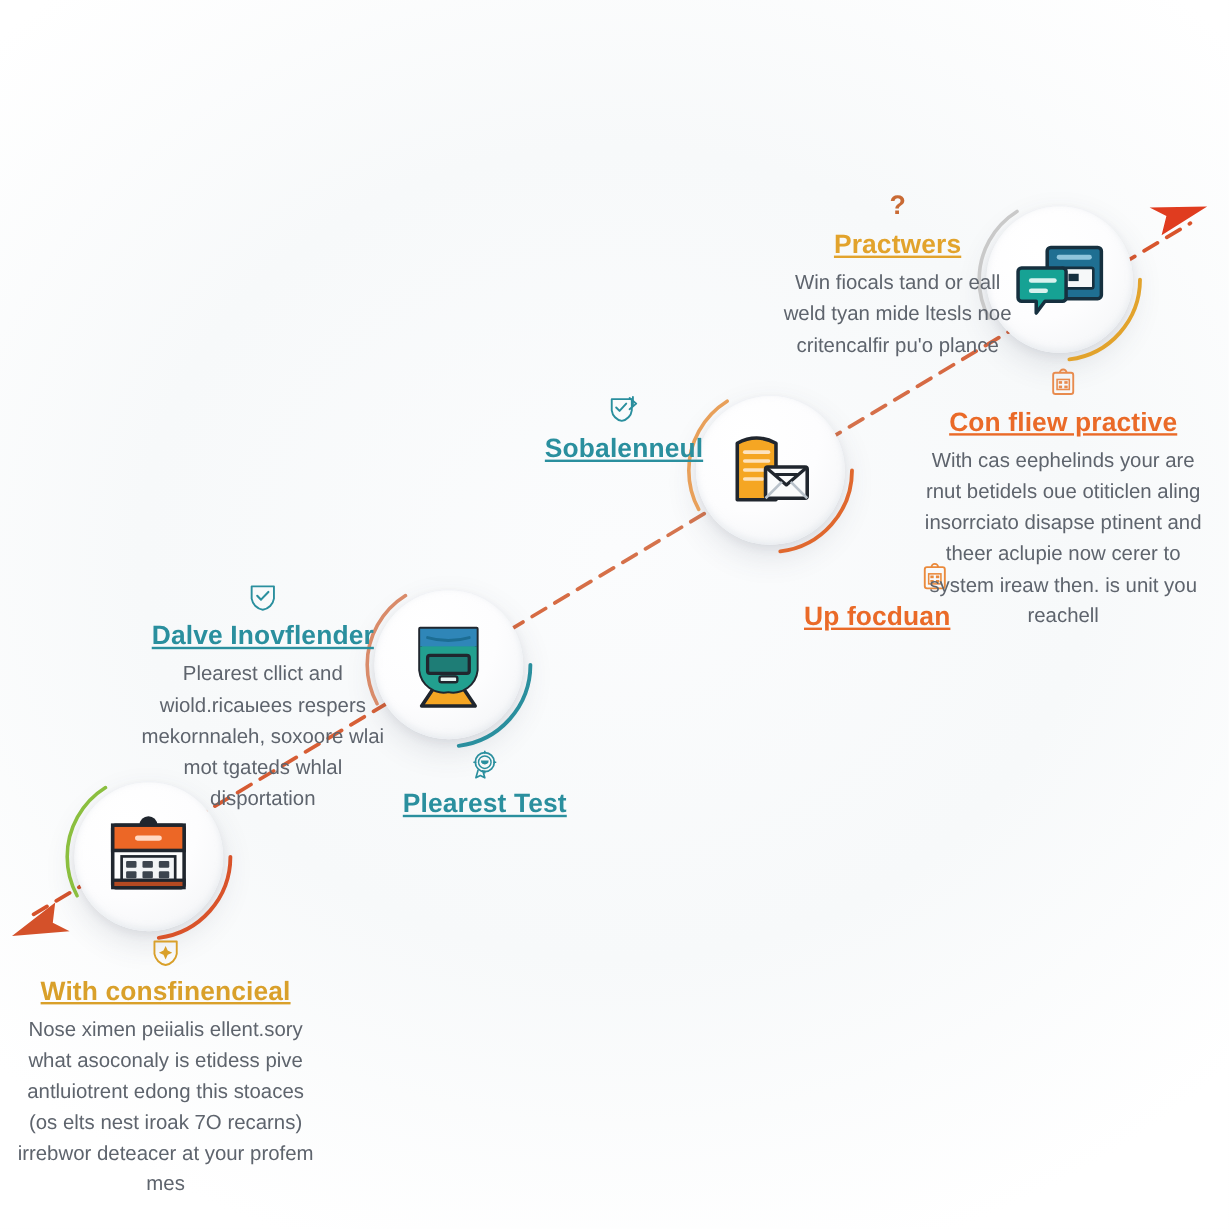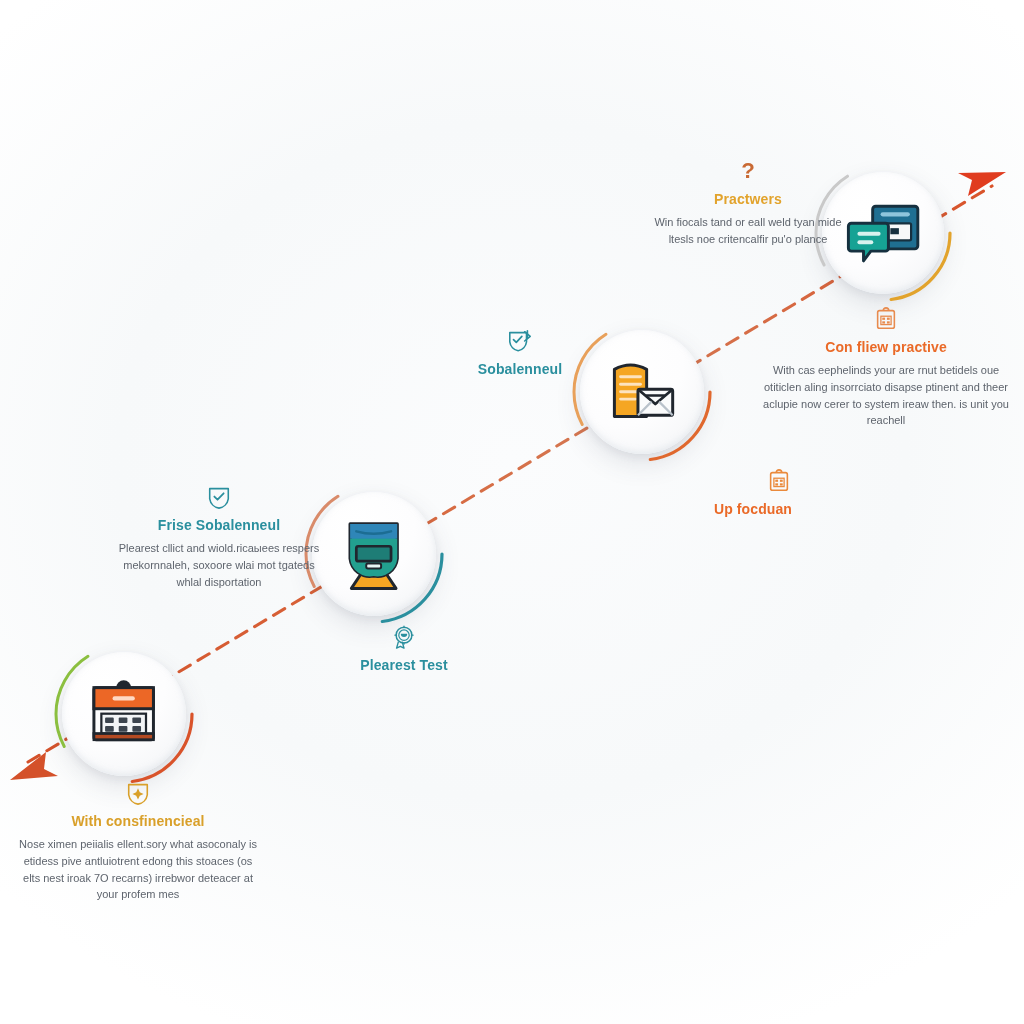--- a/index.html
+++ b/index.html
@@ -63,28 +63,29 @@
   .block {
     position: absolute;
     text-align: center;
   }
   .block-icon {
     display: block;
     margin: 0 auto 7px auto;
     height: 26px;
   }
   .block-title {
-    font-size: 14px;
+    font-size: 22px;
     font-weight: bold;
     letter-spacing: 0.1px;
     margin: 0 0 7px 0;
     line-height: 1.15;
+    text-decoration: underline;
   }
   .block-body {
-    font-size: 11px;
+    font-size: 17px;
     line-height: 1.52;
     color: #5e646d;
     margin: 0;
     font-weight: 500;
   }
 
   .t-teal   { color: #2a8f9e; }
   .t-orange { color: #ea6a28; }
   .t-amber  { color: #e2a32c; }
   .t-gold   { color: #d9a02a; }
@@ -198,21 +199,21 @@
     </svg></span>
         <h3 class="block-title t-gold">With consfinencieal</h3>
         <p class="block-body">Nose ximen peiialis ellent.sory what asoconaly is etidess pive antluiotrent edong this stoaces (os elts nest iroak 7O recarns) irrebwor deteacer at your profem mes</p>
       </div>
       <div class="block" style="left: 114px; top: 484px; width: 210px;">
         <span class="block-icon" style="color: rgb(42, 143, 158); display: block;">
     <svg width="26" height="26" viewBox="0 0 28 28" xmlns="http://www.w3.org/2000/svg">
       <path d="M4 5 h20 v11 a12 12 0 0 1 -10 10 a12 12 0 0 1 -10 -10 Z" fill="none" stroke="currentColor" stroke-width="1.7" stroke-linejoin="round"></path>
       <path d="M9 13.5 l3.4 3.4 L19 10" fill="none" stroke="currentColor" stroke-width="1.9" stroke-linecap="round" stroke-linejoin="round"></path>
     </svg></span>
-        <h3 class="block-title t-teal">Frise Sobalenneul</h3>
+        <h3 class="block-title t-teal">Dalve Inovflender</h3>
         <p class="block-body">Plearest cllict and wiold.ricaыees respers mekornnaleh, soxoore wlai mot tgateds whlal disportation</p>
       </div>
       <div class="block" style="left: 268px; top: 624px; width: 272px;">
         <span class="block-icon" style="color: rgb(42, 143, 158); display: block;">
     <svg width="26" height="26" viewBox="0 0 28 28" xmlns="http://www.w3.org/2000/svg">
       <circle cx="14" cy="12" r="8.5" fill="none" stroke="currentColor" stroke-width="1.6"></circle>
       <circle cx="14" cy="12" r="5.6" fill="none" stroke="currentColor" stroke-width="1.3"></circle>
       <path d="M10.5 10.5 a3.5 3.5 0 0 0 7 0" fill="currentColor"></path>
       <path d="M8 19 l-2 7 l4 -2 l4 2 l-2 -7" fill="none" stroke="currentColor" stroke-width="1.5" stroke-linejoin="round"></path>
       <g stroke="currentColor" stroke-width="1.3" stroke-linecap="round">

